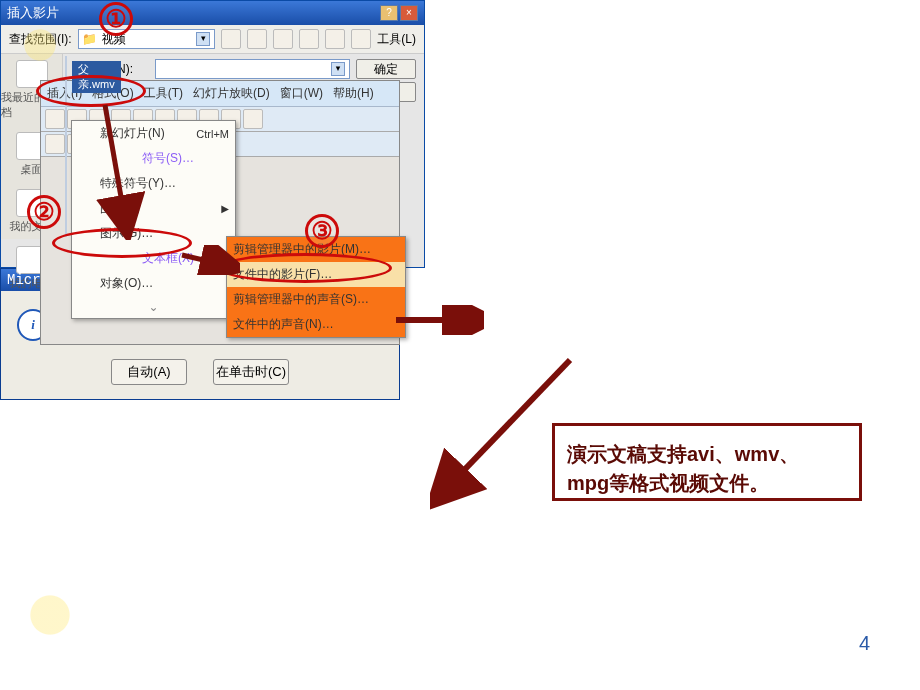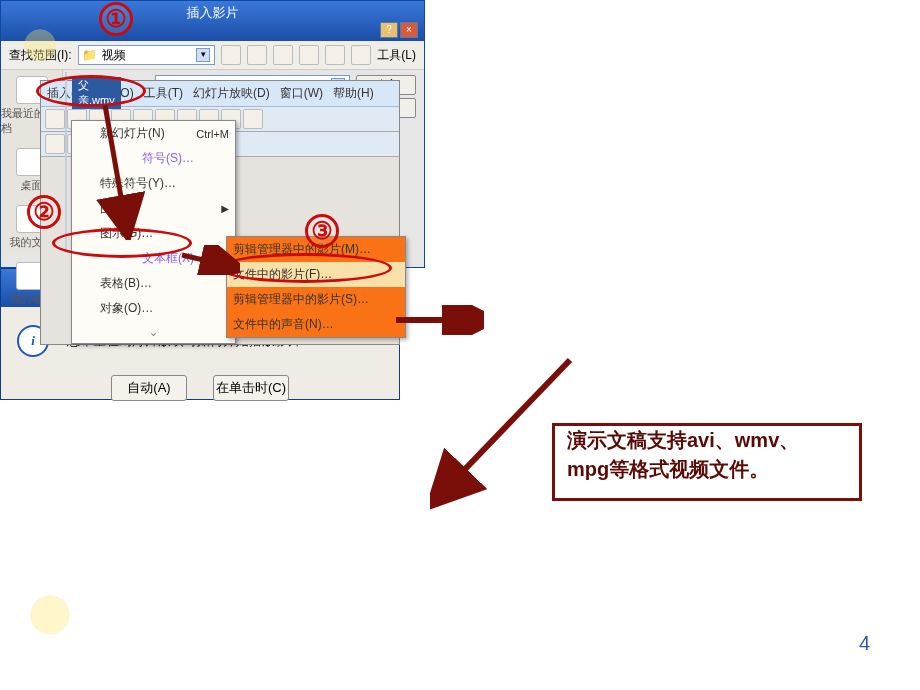--- a/index.html
+++ b/index.html
@@ -28,21 +28,21 @@
     .dropdown{position:absolute;left:30px;top:39px;width:165px;background:#fdfcf7;border:1px solid #888;box-shadow:2px 2px 4px rgba(0,0,0,.3);font-size:12px;}
     .mi{display:flex;align-items:center;padding:4px 6px;color:#333;gap:6px;}
     .mi .glyph{width:16px;height:16px;display:inline-block;}
     .mi.dis{color:#8b5cf6;margin-left:42px;}
     .mi.hl{background:#f9d896;}
     .mi .arrow{margin-left:auto;font-size:10px;}
     .submenu{position:absolute;left:185px;top:155px;width:180px;background:#f97316;border:1px solid #888;box-shadow:2px 2px 4px rgba(0,0,0,.3);font-size:12px;}
     .submenu .mi.hl{background:#f9e0a8;}
     
     #fd{left:475px;top:77px;width:425px;height:268px;background:#e6e6e6;border:1px solid #0a4aa6;}
-    .titlebar{background:linear-gradient(#3b78d8,#1a4ea8);color:#fff;font-size:13px;padding:3px 6px;display:flex;align-items:center;flex-direction:column;}
+    .titlebar{background:linear-gradient(#3b78d8,#1a4ea8);color:#fff;font-size:13px;padding:3px 6px;display:flex;align-items:center;}
     .titlebar .wbtn{margin-left:auto;display:flex;gap:2px;}
     .wb{width:18px;height:16px;background:#e9c071;border:1px solid #5b7aa8;font-size:10px;text-align:center;line-height:14px;}
     .wb.close{background:#d85b3a;color:#fff;}
     .fd-row{display:flex;align-items:center;font-size:12px;padding:4px 8px;gap:6px;background:#efeee9;}
     .fd-row.first{border-bottom:1px solid #ccc;}
     .combo{flex:1;background:#fff;border:1px solid #7a9ac9;height:20px;display:flex;align-items:center;padding:0 4px;font-size:12px;}
     .combo .drop{margin-left:auto;width:14px;height:14px;background:#cfe0f4;border:1px solid #7a9ac9;font-size:9px;text-align:center;}
     .fd-body{display:flex;height:185px;}
     .fd-side{width:62px;background:#e6e4dd;border-right:1px solid #ccc;display:flex;flex-direction:column;align-items:center;padding:6px 0;gap:12px;font-size:11px;color:#555;}
     .fd-side .sitem{display:flex;flex-direction:column;align-items:center;gap:2px;}
@@ -52,21 +52,21 @@
     .fd-bottom{font-size:12px;padding:2px 8px;}
     .fd-bottom .row{display:flex;align-items:center;margin:3px 0;gap:6px;}
     .btn{width:60px;height:20px;border:1px solid #888;background:#f0efe8;font-size:12px;text-align:center;line-height:18px;border-radius:2px;}
     
     #mb{left:40px;top:460px;width:400px;height:132px;background:#eeece4;border:1px solid #0a3d91;}
     .mb-body{display:flex;align-items:center;gap:18px;padding:18px 16px;font-size:13px;}
     .info-ico{width:32px;height:32px;border-radius:50%;background:#fff;border:2px solid #2058b8;display:flex;align-items:center;justify-content:center;color:#2058b8;font-weight:bold;font-style:italic;font-family:Georgia;}
     .mb-btns{display:flex;justify-content:center;gap:26px;padding-bottom:10px;}
     .mb-btn{width:76px;height:26px;border:1px solid #888;background:#f4f2eb;text-align:center;line-height:24px;font-size:13px;border-radius:3px;}
     
-    #info{position:absolute;left:552px;top:423px;width:310px;height:78px;border:3px solid #7a0f0a;background:#fff;display:flex;align-items:flex-start;padding:0 12px;}
+    #info{position:absolute;left:552px;top:423px;width:310px;height:78px;border:3px solid #7a0f0a;background:#fff;display:flex;align-items:flex-end;padding:0 12px;}
     #info p{font-size:20px;font-weight:bold;color:#5a0a05;line-height:1.45;}
     #info .fmt{color:#5a0a05;}
     
     .ring{position:absolute;border:3px solid #cc0a0a;border-radius:50%;}
     .num-badge{position:absolute;width:34px;height:34px;border:3px solid #cc0a0a;border-radius:50%;background:rgba(255,255,255,.1);display:flex;align-items:center;justify-content:center;font-size:24px;font-weight:bold;color:#cc0a0a;font-family:Arial;}
     .arrow-svg{position:absolute;}
     .page-no{position:absolute;right:50px;bottom:35px;color:#2a5aa8;font-size:20px;}
   </style>
 </head>
 <body>
@@ -127,38 +127,34 @@
         <span class="glyph"></span>
         <span>图示(G)…</span>
       </div>
     <div class="mi dis">
         <span class="glyph"></span>
         <span>文本框(X)</span>
         <span class="arrow">▶</span>
       </div>
     <div class="mi">
         <span class="glyph"></span>
-        <span>表格(B)…</span>
-      </div>
-    <div class="mi">
-        <span class="glyph"></span>
         <span>对象(O)…</span>
       </div>
     <div class="mi" style="justify-content:center;color:#888;">⌄</div>
   </div>
 
   <div class="submenu">
     <div class="mi">
         <span>剪辑管理器中的影片(M)…</span>
       </div>
     <div class="mi hl">
         <span>文件中的影片(F)…</span>
       </div>
     <div class="mi">
-        <span>剪辑管理器中的影片(S)…</span>
+        <span>剪辑管理器中的声音(S)…</span>
       </div>
     <div class="mi">
         <span>文件中的声音(N)…</span>
       </div>
   </div>
 </div>
 
 <div id="fd">
   <div class="titlebar">
     <span>插入影片</span>

